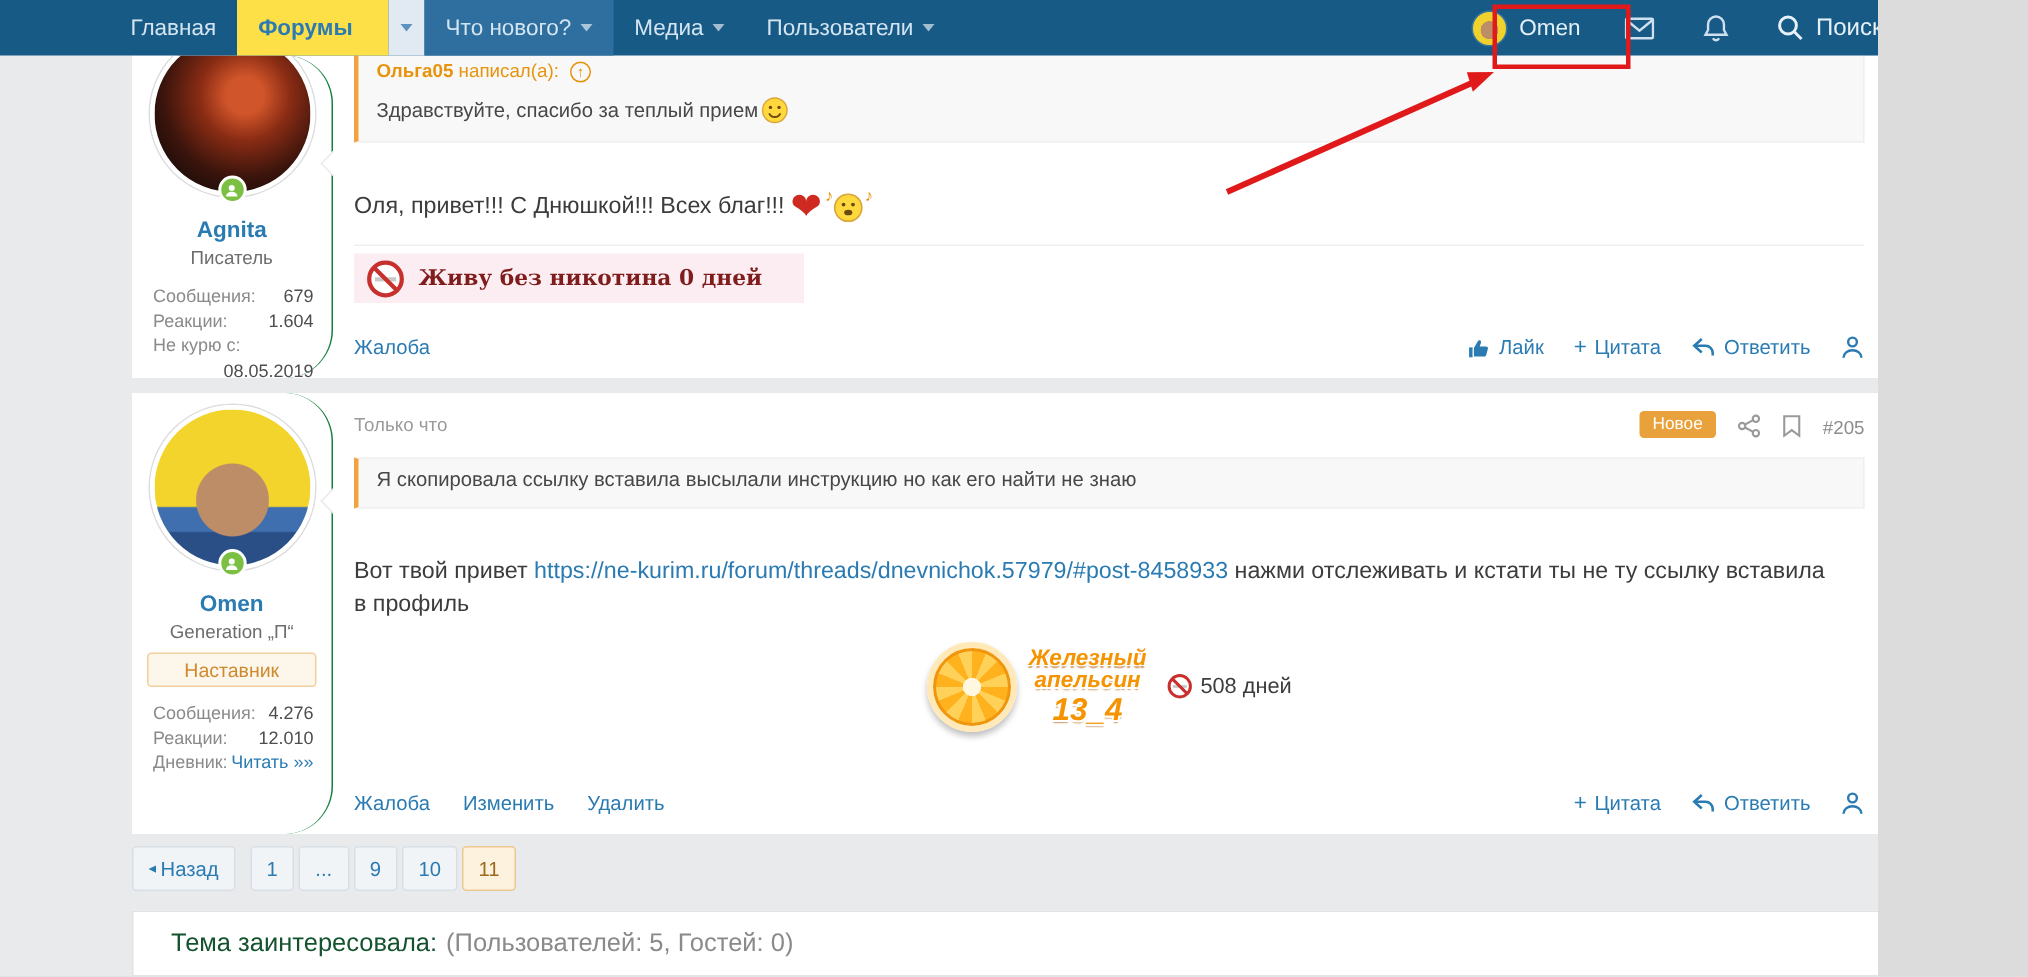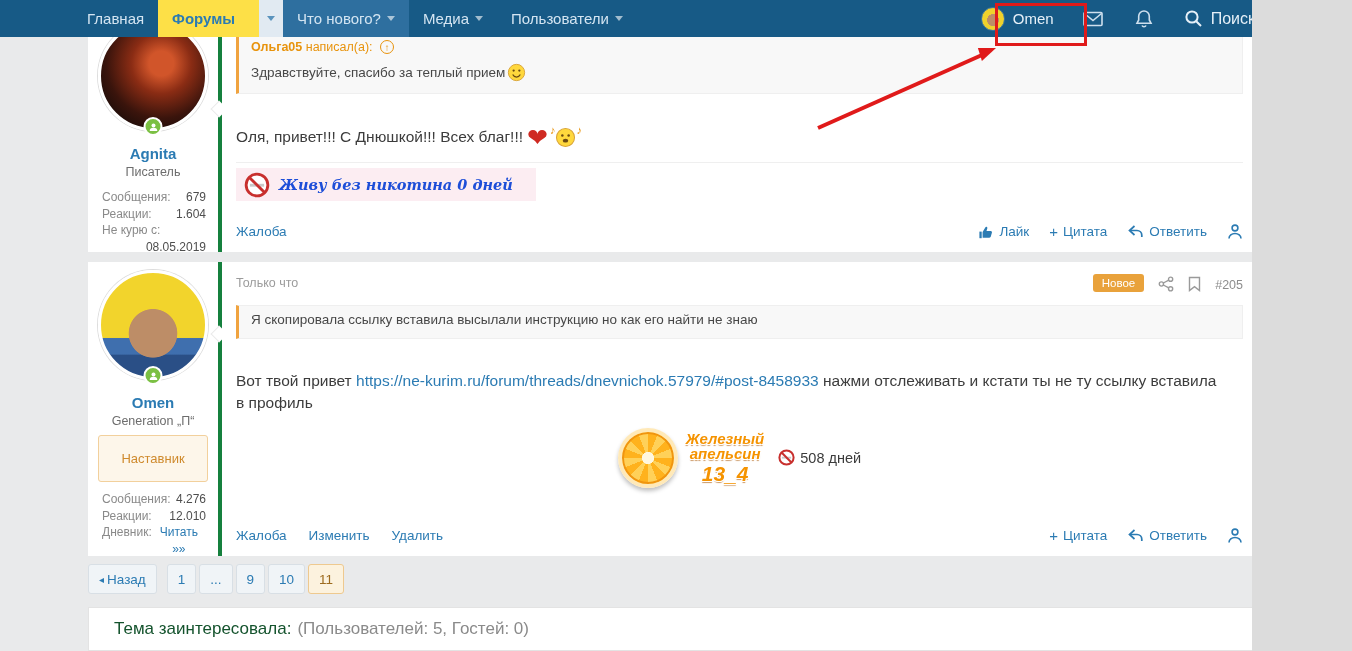--- a/index.html
+++ b/index.html
@@ -34,40 +34,40 @@
   .nav-search { display:flex; align-items:center; gap:8px; padding:0 12px; color:#e6f0f8; font-size:16px; cursor:pointer; }
   
   .anno-box { position:absolute; left:995px; top:3px; width:92px; height:43px; border:3px solid #e01a1a; z-index:50; }
   .anno-arrow { position:absolute; left:800px; top:44px; z-index:50; }
   
   .main { position:absolute; left:88px; top:37px; width:1169px; }
   .post-card { position:relative; background:#ffffff; display:flex; overflow:hidden; }
   .post-card.first { height:215px; }
   .post-card.second { height:294px; margin-top:10px; }
   
-  .user-col { position:relative; width:134px; flex:0 0 134px; border-right:4px solid #15803d; text-align:center; }
+  .user-col { position:relative; width:134px; flex:0 0 134px; border-right:1px solid #15803d; text-align:center;border-radius:32px; }
   .avatar {
     position:relative; width:110px; height:110px; border-radius:50%; margin:0 auto;
     border:3px solid #fff; box-shadow:0 0 0 1px #ddd;
   }
   .avatar.agnita { margin-top:-16px; background:radial-gradient(circle at 58% 38%, #d1552a 0 14%, #8a2c14 34%, #3a140c 62%, #120a08 88%); }
   .avatar.omen { margin-top:8px;
     background:
       radial-gradient(circle at 50% 58%, #bd8d67 0 30%, rgba(0,0,0,0) 31%),
       linear-gradient(180deg, #f2d42c 0 62%, #3f6fae 63% 78%, #2a4f86 79% 100%);
   }
   .online-badge {
     position:absolute; left:50%; bottom:-8px; transform:translateX(-50%);
     width:19px; height:19px; border-radius:50%; background:#7bc043; border:2px solid #fff;
     display:flex; align-items:center; justify-content:center;
   }
   .u-name { margin-top:14px; font-size:15px; font-weight:bold; color:#2b7bb3; cursor:pointer; }
   .u-title { margin-top:3px; font-size:12.5px; color:#6d6d6d; }
   .role-badge {
-    margin:7px 10px 0; padding:15px 0; font-size:13px; color:#cf8a2d;
+    margin:7px 10px 0; padding:3px 0; font-size:13px; color:#cf8a2d;
     background:#fdf6ea; border:1px solid #f2d09c; border-radius:3px;
   }
   .stats { margin:10px 12px 0 14px; }
   .post-card.second .stats { margin-top:9px; }
   .stat-row { display:flex; justify-content:space-between; font-size:12px; line-height:16.5px; color:#8a8a8a; }
   .stat-row .stat-value { color:#4e4e4e; }
   .stat-row.two-line { flex-wrap:wrap; }
   .stat-row.two-line .stat-label { width:100%; text-align:left; }
   .stat-row.two-line .stat-value { margin-left:auto; }
   .stat-value.link { color:#2b7bb3; cursor:pointer; }
@@ -89,21 +89,21 @@
   .message { margin-top:31px; font-size:15.5px; color:#3c3c3c; line-height:1.45; }
   .message .emoji-row { display:inline-flex; align-items:center; vertical-align:-4px; }
   .heart { font-size:25px; color:#cf2a22; margin:0 2px 0 4px; line-height:1; }
   .note { color:#e8930c; font-size:11px; font-weight:bold; }
   .note.hi { transform:translateY(-7px); }
   .sig-divider { margin-top:12px; border-top:1px solid #efefef; }
   .sig-banner {
     margin-top:5px; width:300px; height:33px; background:#fcedf2;
     display:flex; align-items:center; gap:9px; padding:0 8px;
   }
-  .sig-text { font-family:"DejaVu Serif", serif; font-style:italic; font-weight:bold; font-size:14.5px; color:#1d4ed8; }
+  .sig-text { font-family:"DejaVu Serif", serif; font-weight:bold; font-size:14.5px; color:#7f1d1d; }
   .post-footer { position:absolute; left:14px; right:14px; bottom:12px; display:flex; align-items:center; font-size:13.5px; }
   .foot-left { display:flex; gap:22px; }
   .foot-right { margin-left:auto; display:flex; align-items:center; gap:20px; }
   .action { color:#2b7bb3; cursor:pointer; display:flex; align-items:center; gap:5px; }
   .action.plus::before { content:"+"; font-size:15px; }
   
   .post2-head { display:flex; align-items:center; padding-top:12px; }
   .post-time { font-size:12.5px; color:#9b9b9b; cursor:pointer; }
   .head-right { margin-left:auto; display:flex; align-items:flex-end; gap:14px; }
   .new-badge { background:#e9a23b; color:#fff; font-size:11.5px; padding:3px 9px; border-radius:3px; }

